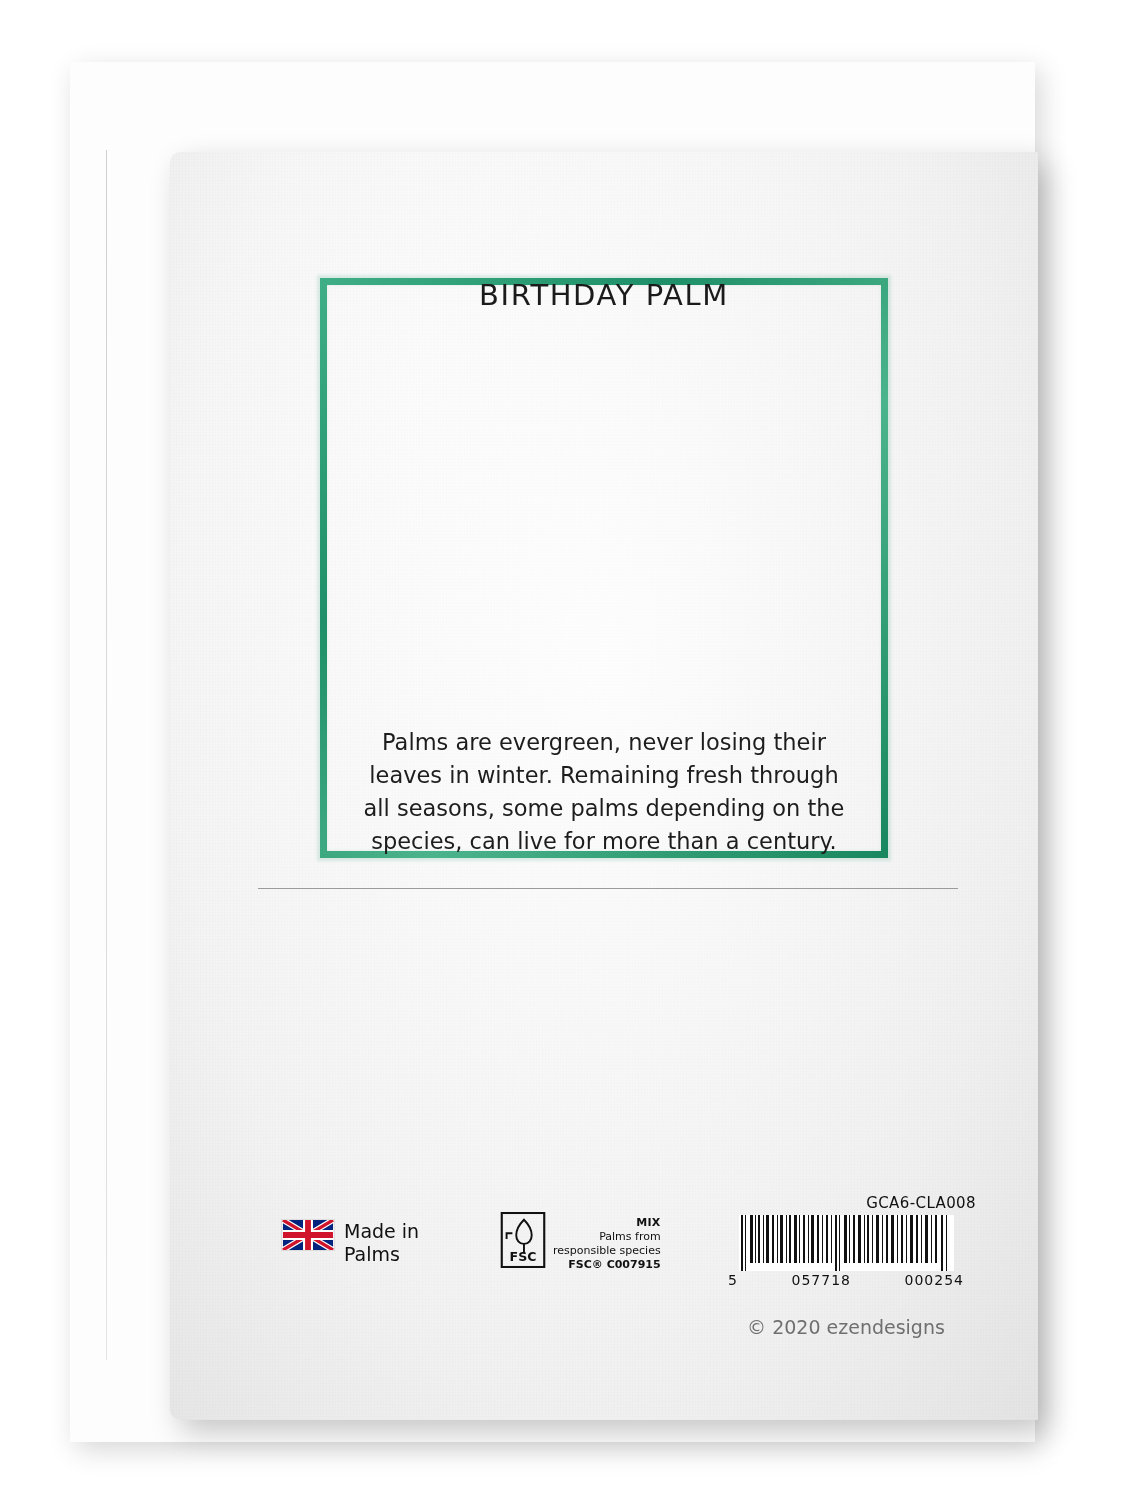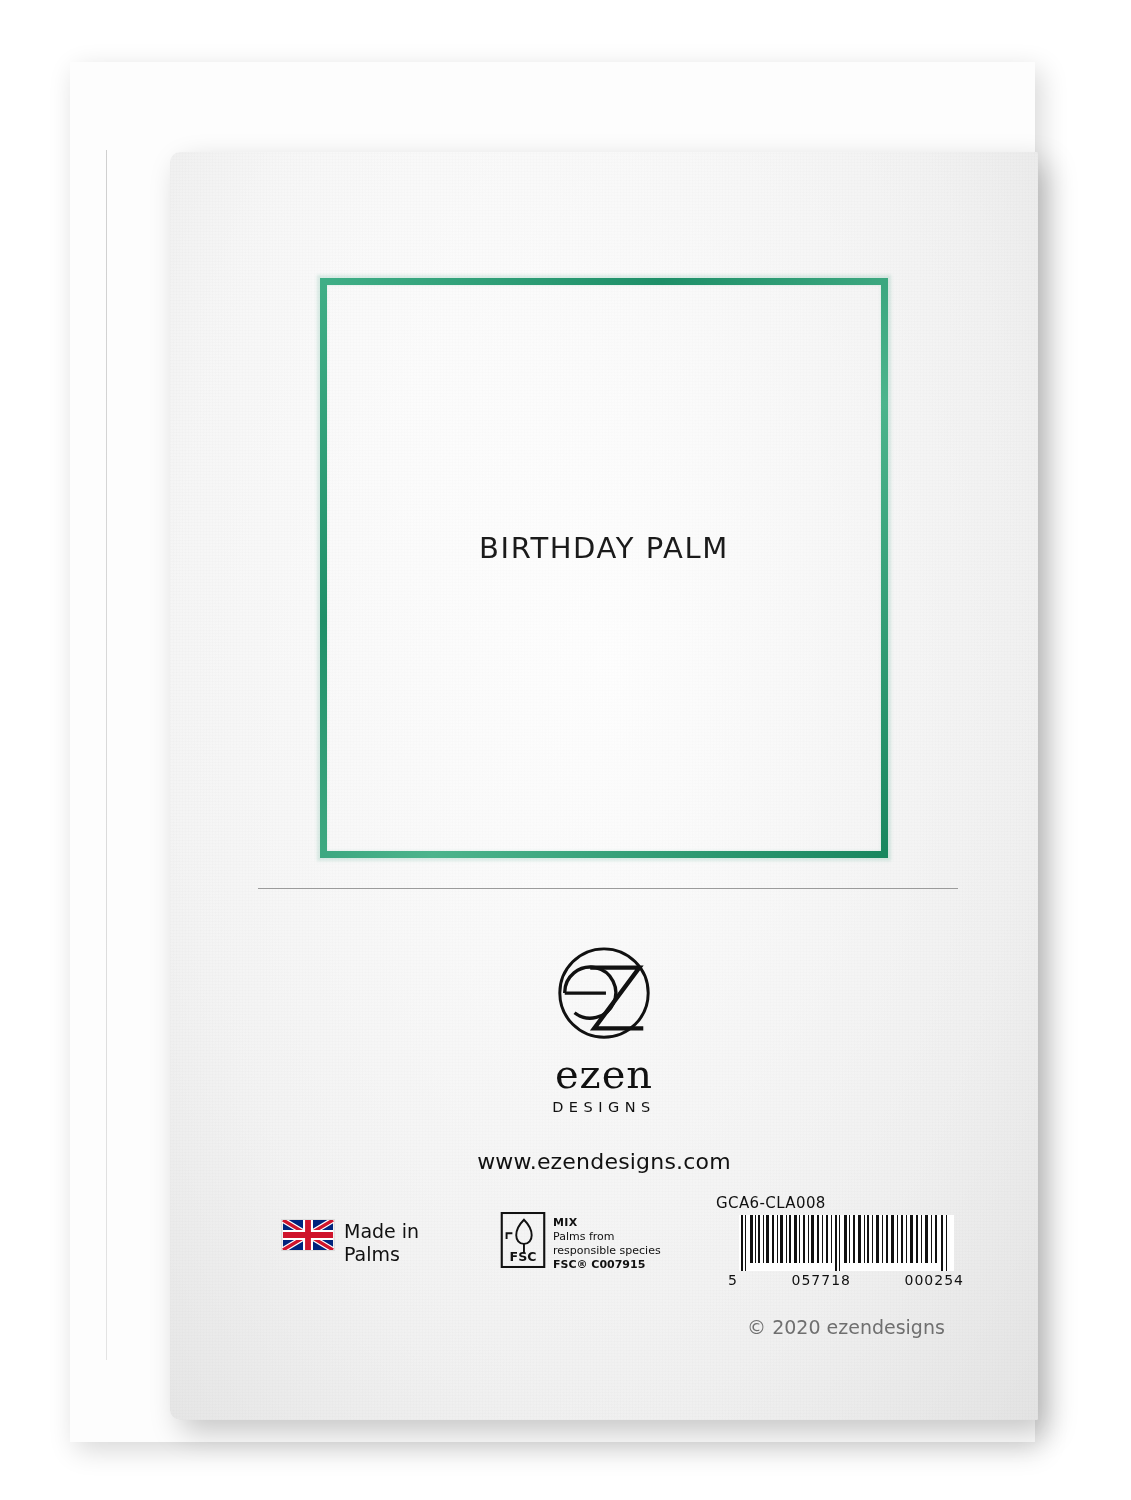--- a/index.html
+++ b/index.html
@@ -102,21 +102,21 @@
 
   .frame-text {
     position: absolute;
     left: 150px;
     top: 126px;
     width: 568px;
     height: 580px;
     display: flex;
     flex-direction: column;
     align-items: center;
-    justify-content: center;
+    justify-content: space-between;
     box-sizing: border-box;
     padding: 0 14px;
   }
 
   .card-title {
     font-size: 29px;
     letter-spacing: 1.6px;
     color: #1b1b1b;
     font-weight: 400;
     margin: 0 0 40px 0;
@@ -222,32 +222,32 @@
   }
   .fsc-logo {
     width: 46px;
     height: 56px;
   }
   .fsc-text {
     font-family: "DejaVu Sans", sans-serif;
     font-size: 11px;
     line-height: 14px;
     color: #111;
-    text-align: left;
+    text-align: right;
     padding-top: 4px;
   }
   .fsc-text .mix { font-weight: bold; letter-spacing: .3px; }
   .fsc-text .code { font-weight: bold; }
 
   .barcode-block {
     position: absolute;
     right: 62px;
     top: -8px;
     width: 260px;
-    text-align: left;
+    text-align: right;
   }
   .sku {
     font-family: "DejaVu Sans", sans-serif;
     font-size: 15px;
     color: #111;
     letter-spacing: .4px;
     margin-bottom: 3px;
   }
   .barcode {
     height: 56px;
@@ -287,35 +287,25 @@
   </div>
 
   <div class="card">
     <div class="card-inner">
 
       <div class="green-frame-soft"></div>
       <div class="green-frame"></div>
 
       <div class="frame-text">
         <h1 class="card-title">BIRTHDAY PALM</h1>
+        <p class="card-desc">Palms are evergreen, never losing their leaves in winter. Remaining fresh through all seasons, some palms depending on the species, can live for more than a century.</p>
       </div>
 
       <div class="divider"></div>
 
-      <div class="logo-block">
-        <svg class="logo-mark" viewBox="0 0 120 112">
-          <circle cx="60" cy="52" r="45" fill="none" stroke="#111" stroke-width="3"></circle>
-          <path d="M20 52 a26 26 0 1 1 10 20" fill="none" stroke="#111" stroke-width="3.4"></path>
-          <path d="M20 52 H62" fill="none" stroke="#111" stroke-width="3.4"></path>
-          <path d="M46 26 H96 L50 88 H100" fill="none" stroke="#111" stroke-width="4.4" stroke-linejoin="miter"></path>
-        </svg>
-        <div class="logo-word">ezen</div>
-        <div class="logo-sub">DESIGNS</div>
-        <div class="website">www.ezendesigns.com</div>
-      </div>
 
       <div class="bottom-strip">
 
         <div class="made-in">
           <svg class="flag" viewBox="0 0 60 36">
             <rect width="60" height="36" fill="#00247d"></rect>
             <path d="M0,0 L60,36 M60,0 L0,36" stroke="#fff" stroke-width="7"></path>
             <path d="M0,0 L60,36 M60,0 L0,36" stroke="#cf142b" stroke-width="4"></path>
             <path d="M30,0 V36 M0,18 H60" stroke="#fff" stroke-width="12"></path>
             <path d="M30,0 V36 M0,18 H60" stroke="#cf142b" stroke-width="7"></path>

